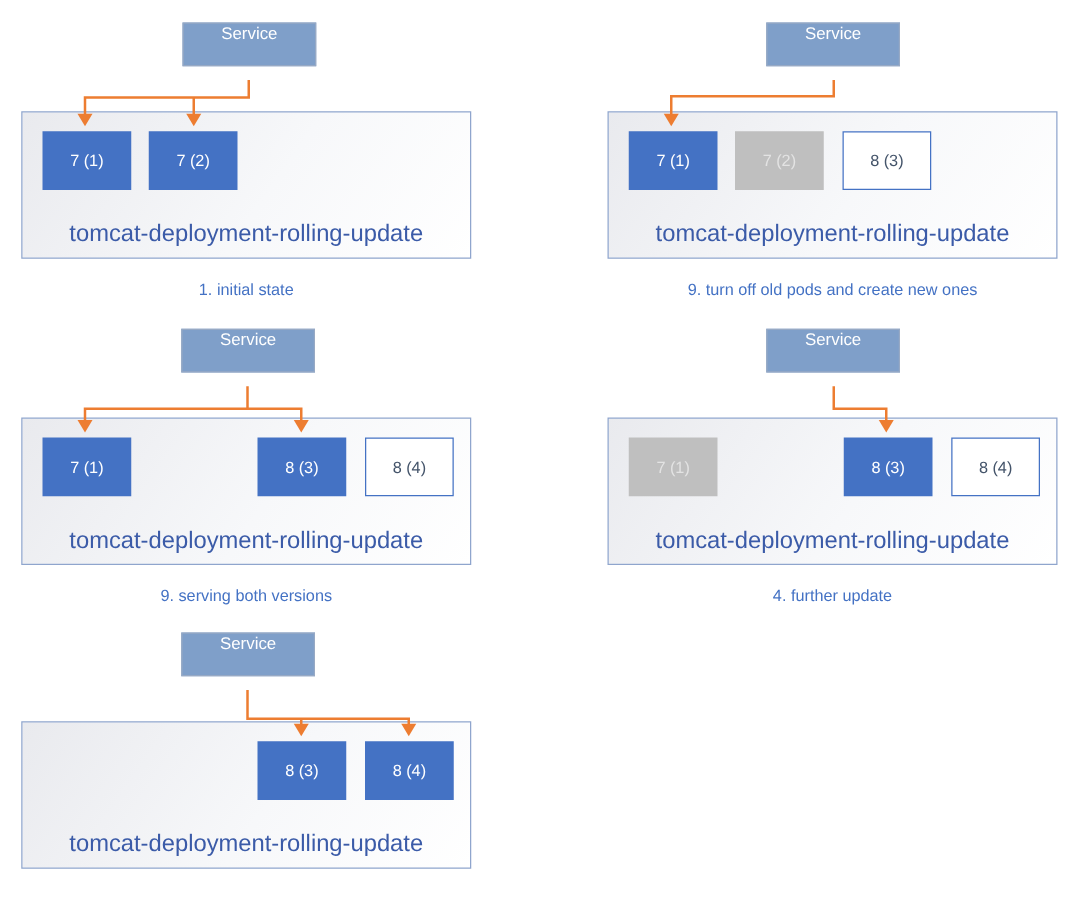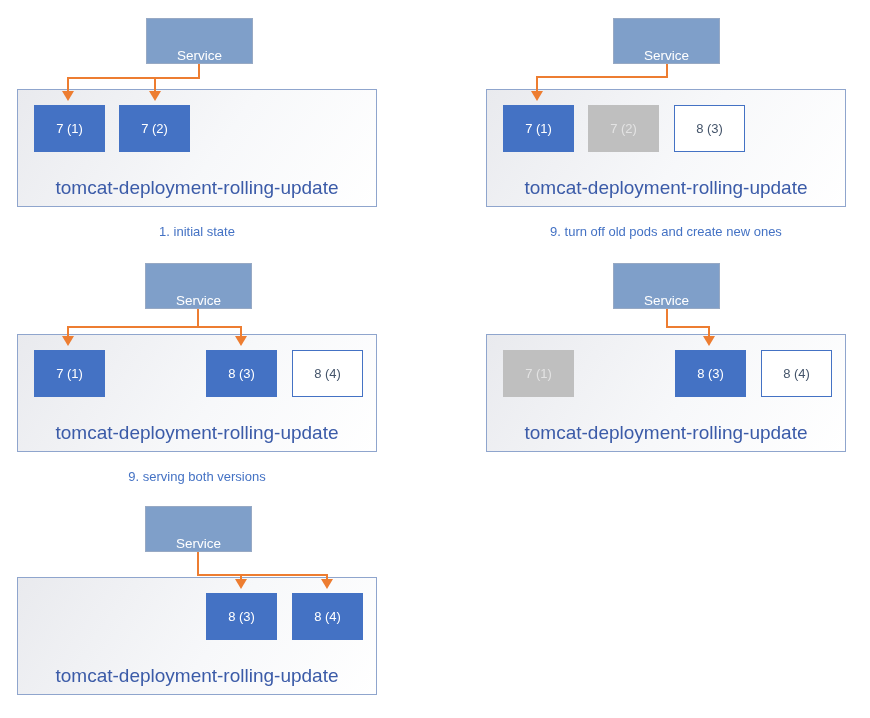--- a/index.html
+++ b/index.html
@@ -21,25 +21,25 @@
     background:#ffffff;
     overflow:hidden;
   }
   .panel{
     position:absolute;
     width:435px;height:240px;
     margin:0;
   }
   .service{
     position:absolute;
-    top:18px;width:107px;height:46px;
+    top:18px;width:107px;height:35px;
     background:var(--service-fill);
     border:1px solid #97A9C4;
     box-sizing:border-box;
-    display:flex;align-items:flex-end;justify-content:center;
+    display:flex;align-items:flex-start;justify-content:center;
     color:#ffffff;font-size:13.5px;
   }
   .deployment{
     position:absolute;
     top:89px;width:360px;height:118px;
     border:1.5px solid var(--container-border);
     box-sizing:border-box;
     background:linear-gradient(125deg,#e9eaee 0%,#f7f8fa 55%,#ffffff 100%);
   }
   .deployment-label{
@@ -163,20 +163,21 @@
       </div>
       <div class="pod pod-pending" style="left:274px">
         <span>8 (4)</span>
       </div>
       <div class="deployment-label">tomcat-deployment-rolling-update</div>
     </div>
     <svg class="arrows" viewBox="0 0 435 240">
       <path d="M232 64 V82 H274 V92"></path>
       <polygon points="268,91 280,91 274,101"></polygon>
     </svg>
+    <figcaption class="caption" style="left:51px">4. further update</figcaption>
   </figure>
 
   <figure class="panel" style="left:0;top:488px">
     <div class="service" style="left:145px">
       <span>Service</span>
     </div>
     <div class="deployment" style="left:17px">
       <div class="pod pod-active" style="left:188px">
         <span>8 (3)</span>
       </div>

